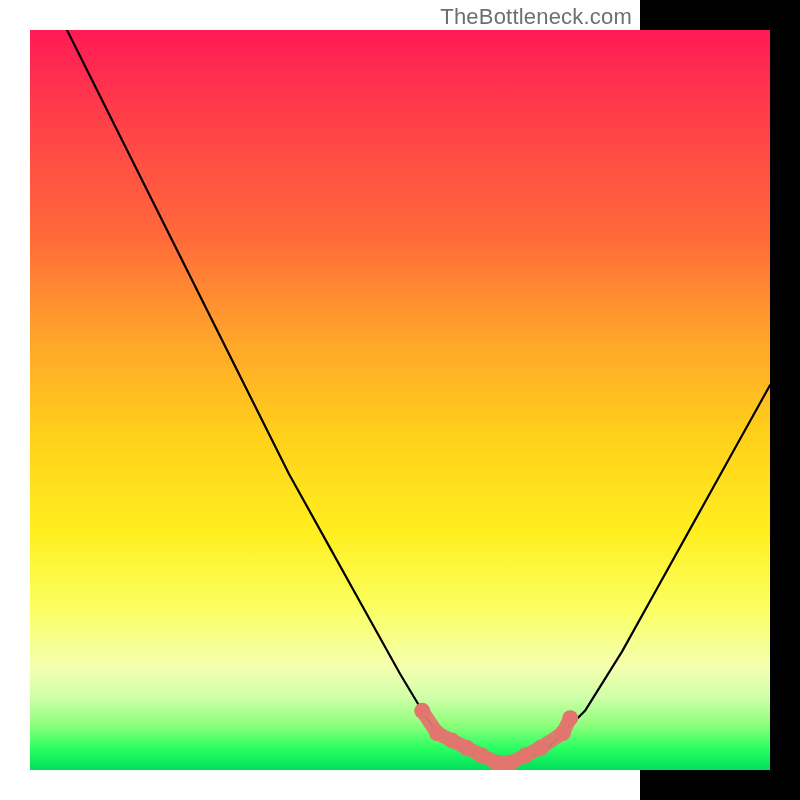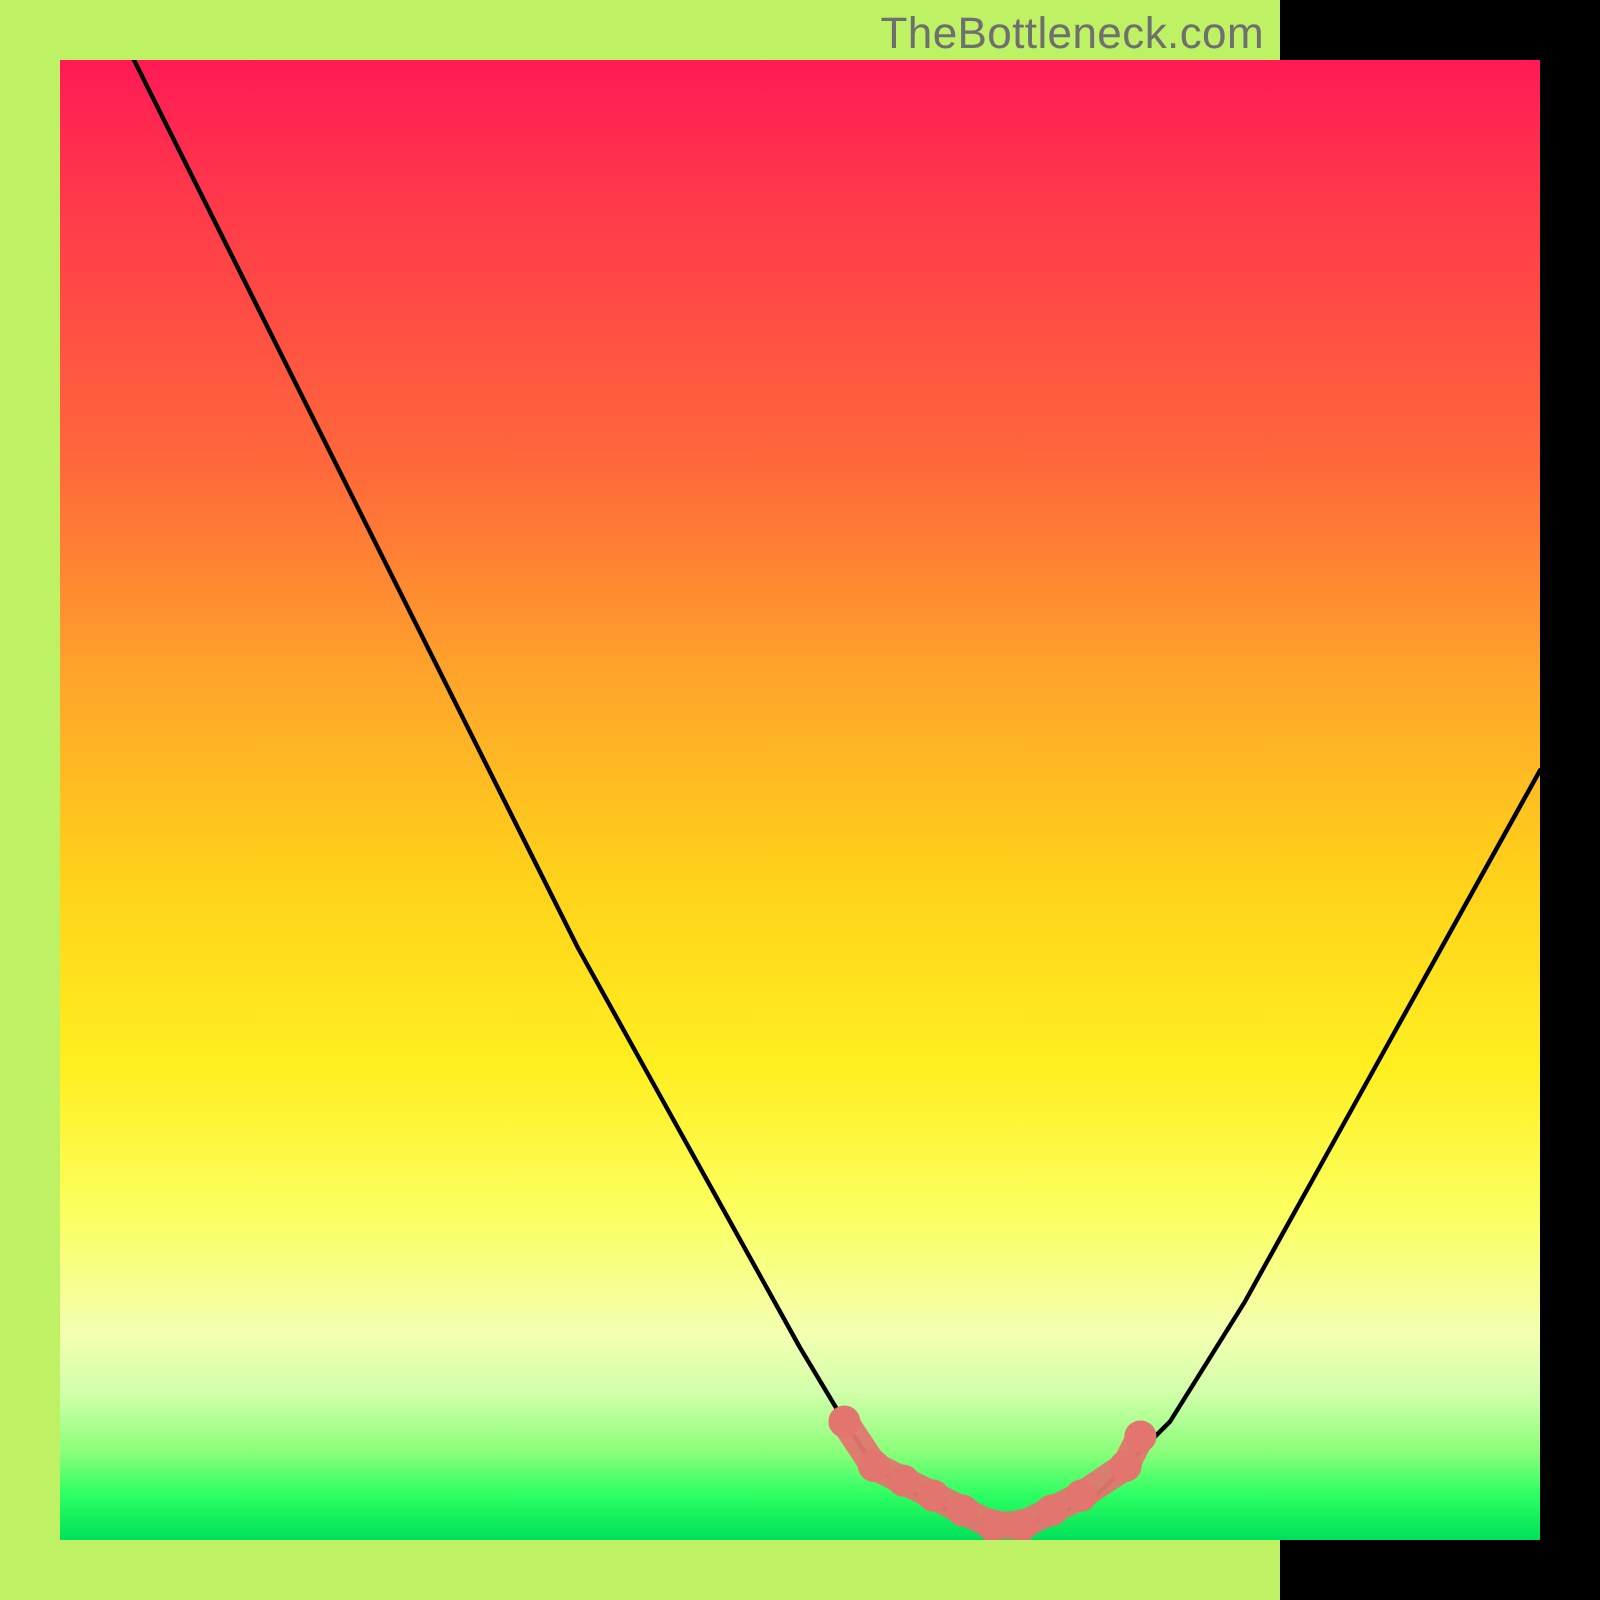--- a/index.html
+++ b/index.html
@@ -10,21 +10,21 @@
     background: #000;
     overflow: hidden;
     font-family: Arial, Helvetica, sans-serif;
   }
   .frame {
     position: absolute;
     left: 0;
     top: 0;
     width: 640px;
     height: 800px;
-    background: #bef264;
+    background: #ffffff;
   }
   .plot {
     position: absolute;
     left: 30px;
     top: 30px;
     width: 740px;
     height: 740px;
     
     background: linear-gradient(
       to bottom,

